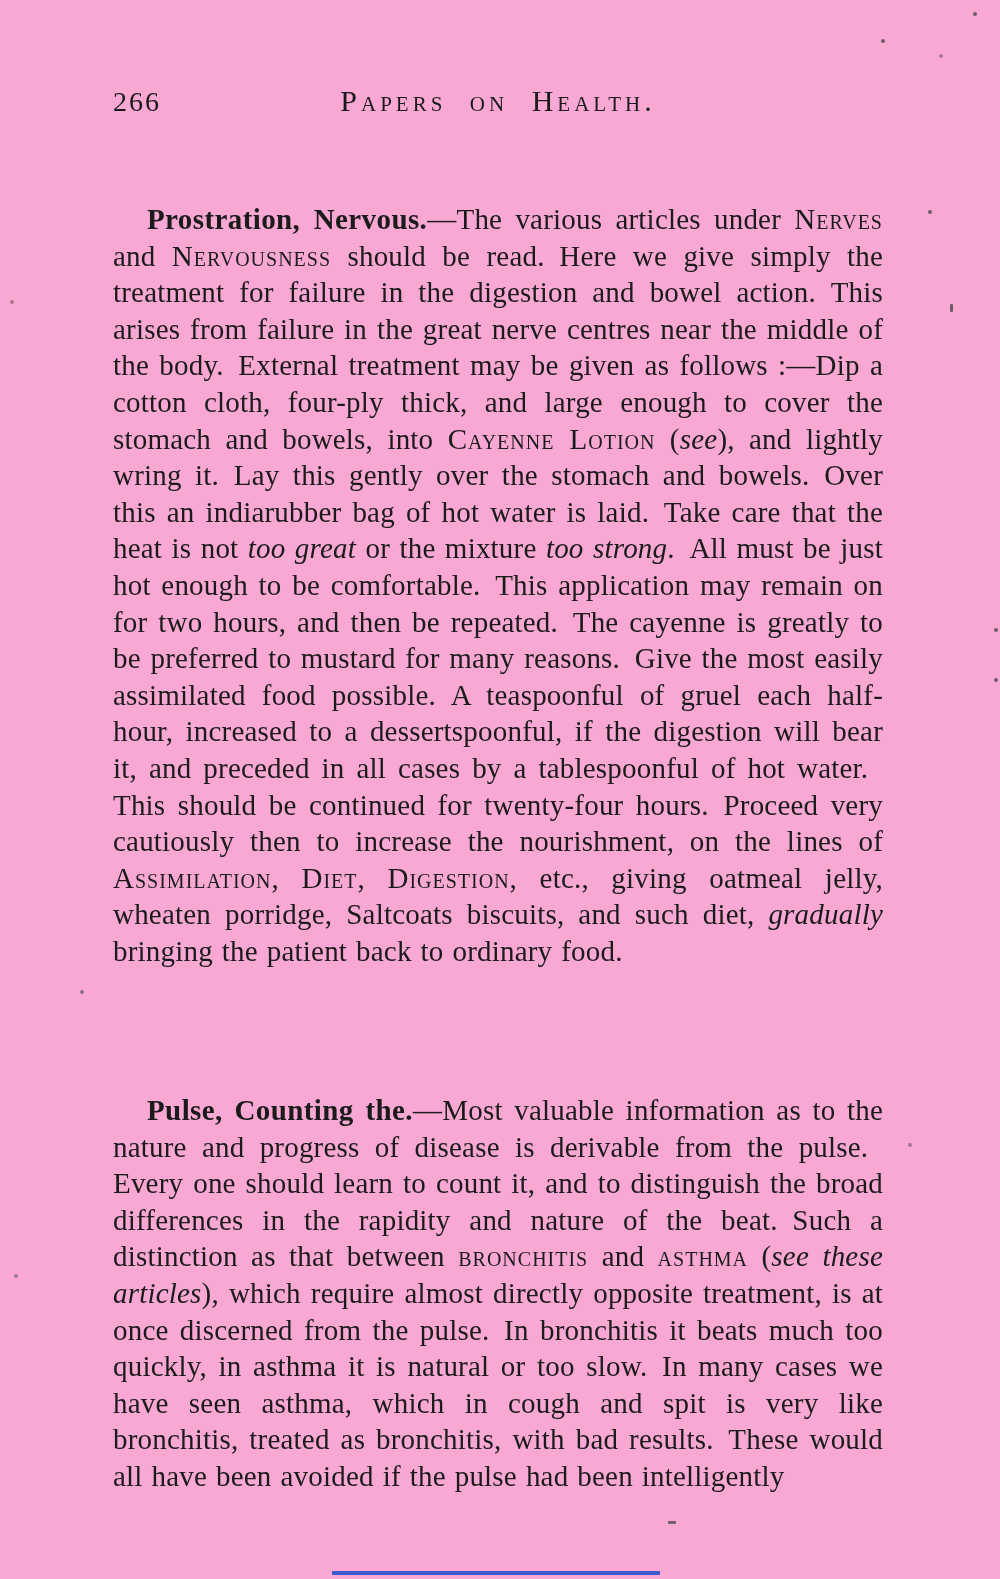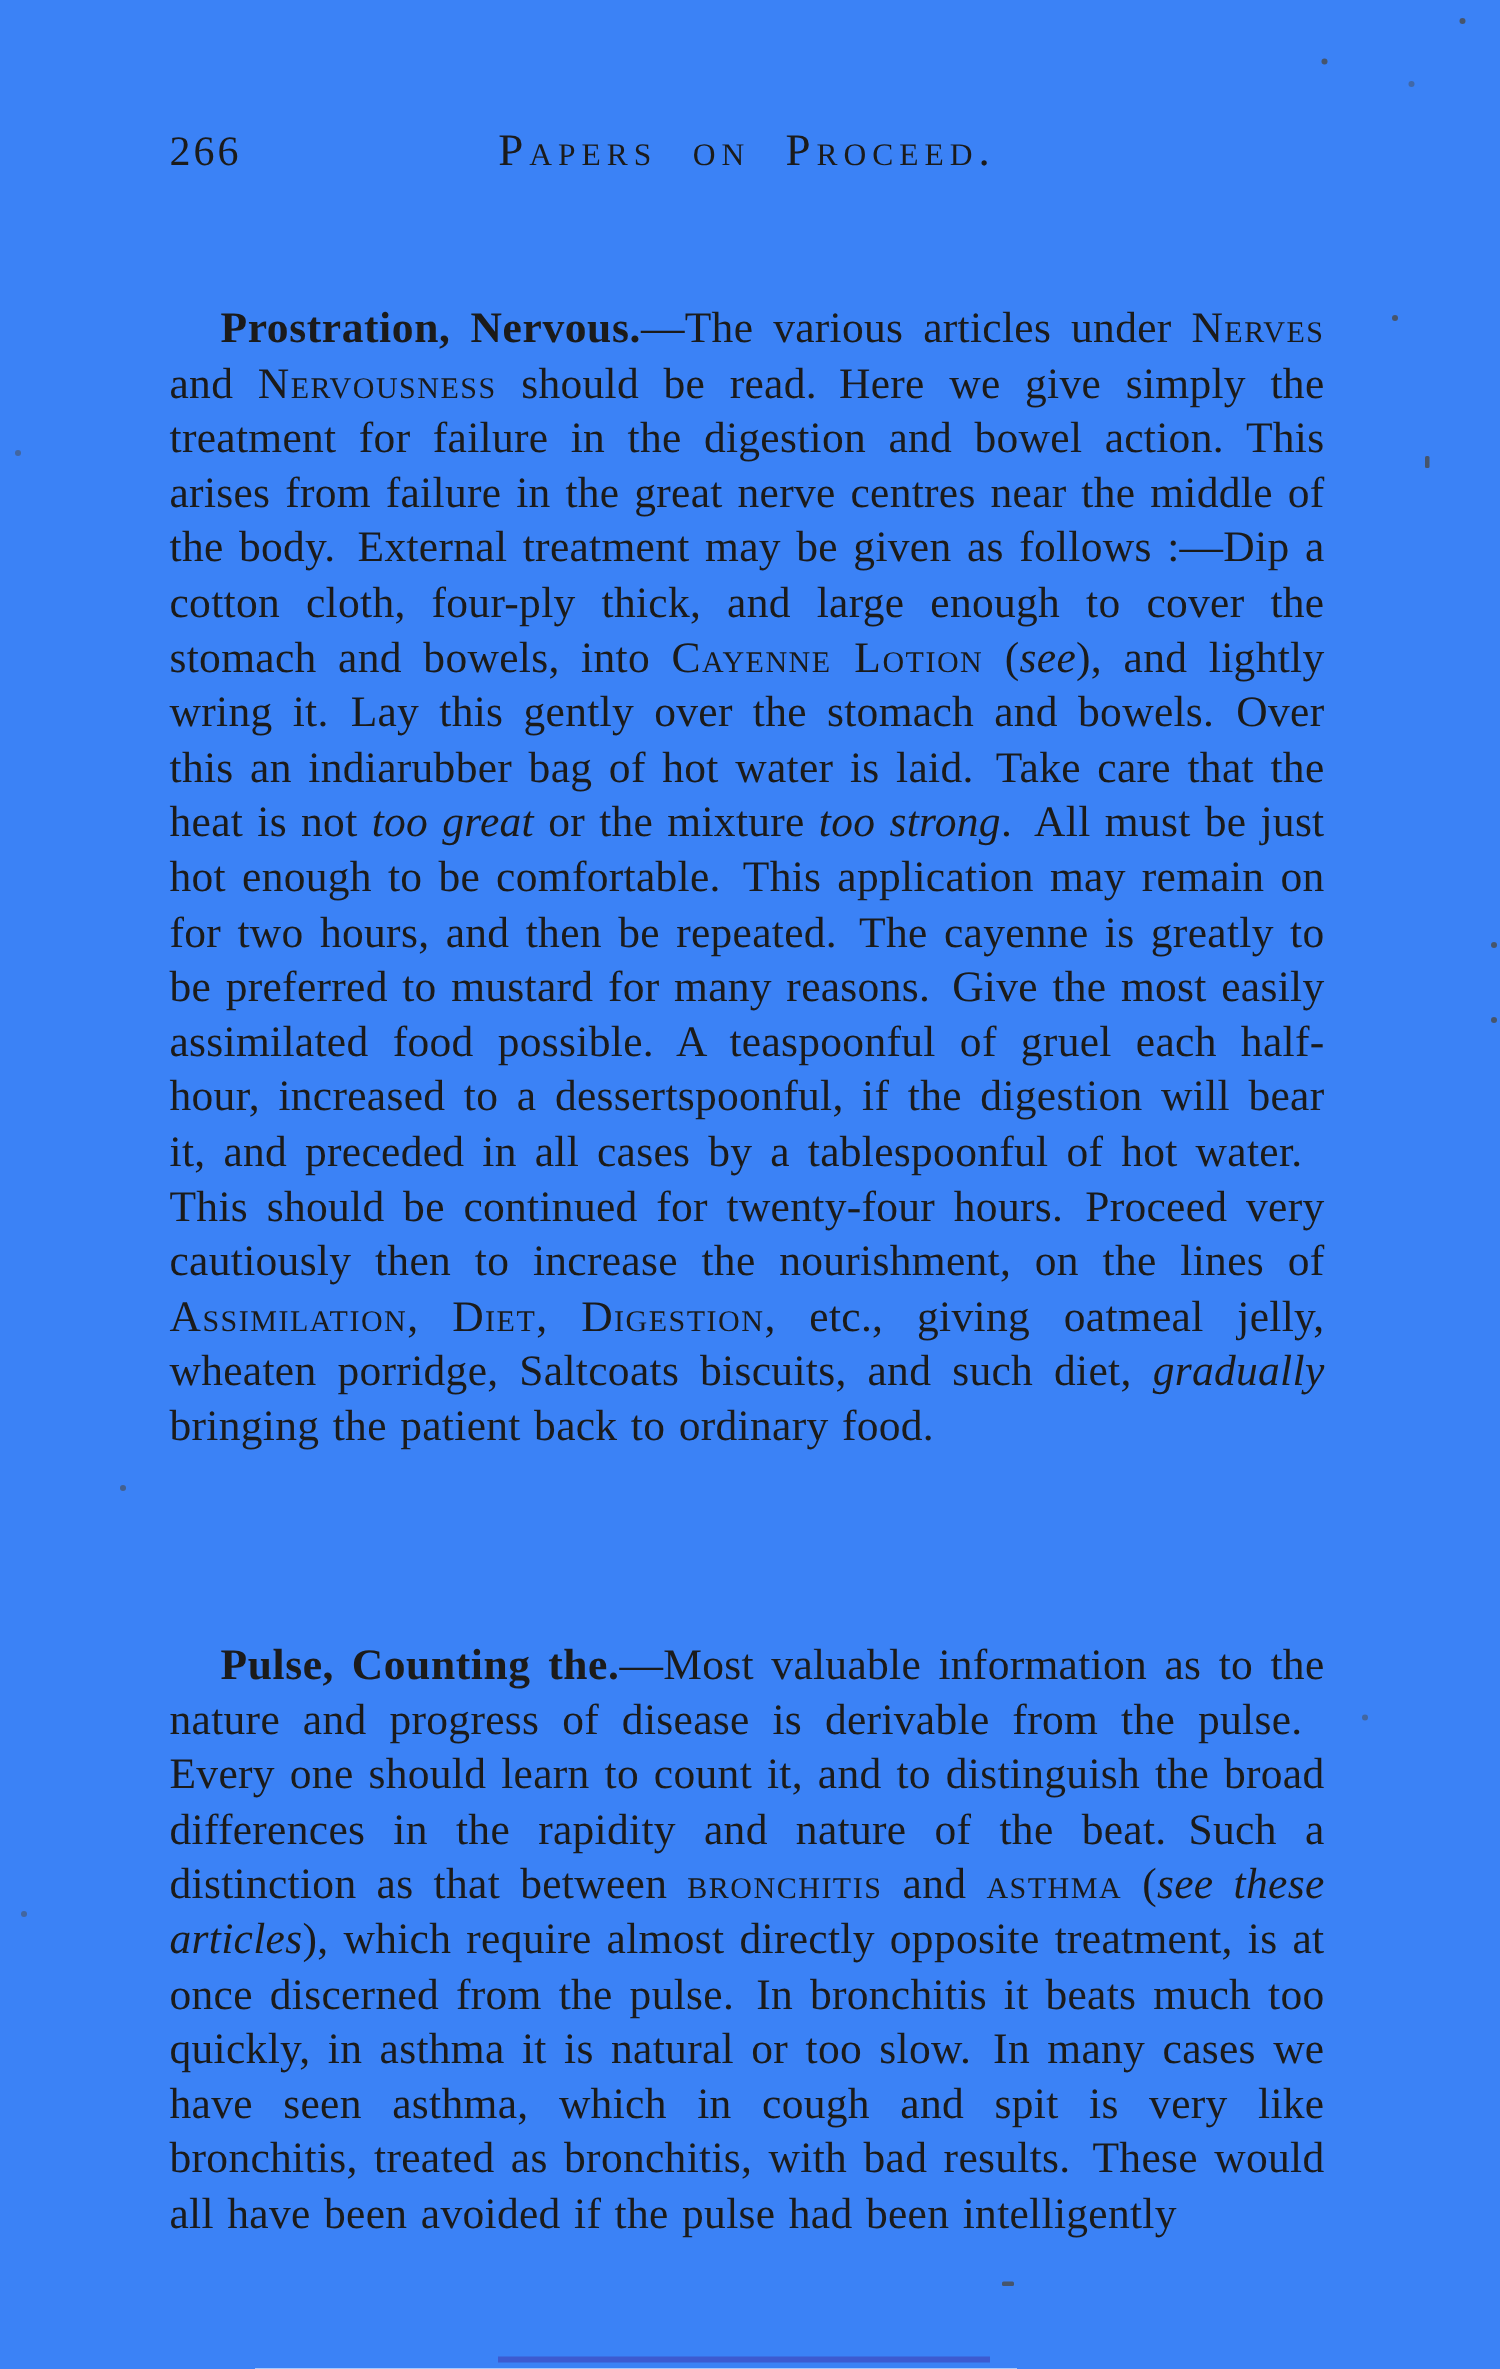--- a/index.html
+++ b/index.html
@@ -68,25 +68,25 @@
     position: absolute;
     top: 1571px;
     left: 332px;
     width: 328px;
     height: 4px;
   }
 </style>
 </head>
 <body>
 
-<div class="page" style="background: #3b82f6; color: rgb(27, 27, 27);">
+<div class="page" style="background: #f9a8d4; color: rgb(27, 27, 27);">
 
   <header>
     <span class="page-number">266</span>
-    <span class="running-title">Papers on Proceed.</span>
+    <span class="running-title">Papers on Health.</span>
   </header>
 
   <main>
       <p class="para para-0"><span class="seg-bold">Prostration, Nervous.</span><span class="seg-plain">—The various articles under </span><span class="seg-smallcaps">Nerves</span><span class="seg-plain"> and </span><span class="seg-smallcaps">Nervousness</span><span class="seg-plain"> should be read. Here we give simply the treatment for failure in the digestion and bowel action. This arises from failure in the great nerve centres near the middle of the body. External treatment may be given as follows :—Dip a cotton cloth, four-ply thick, and large enough to cover the stomach and bowels, into </span><span class="seg-smallcaps">Cayenne Lotion</span><span class="seg-plain"> (</span><span class="seg-italic">see</span><span class="seg-plain">), and lightly wring it. Lay this gently over the stomach and bowels. Over this an indiarubber bag of hot water is laid. Take care that the heat is not </span><span class="seg-italic">too great</span><span class="seg-plain"> or the mixture </span><span class="seg-italic">too strong</span><span class="seg-plain">. All must be just hot enough to be comfortable. This application may remain on for two hours, and then be repeated. The cayenne is greatly to be preferred to mustard for many reasons. Give the most easily assimilated food possible. A teaspoonful of gruel each half-hour, increased to a dessertspoonful, if the digestion will bear it, and preceded in all cases by a tablespoonful of hot water. This should be continued for twenty-four hours. Proceed very cautiously then to increase the nourishment, on the lines of </span><span class="seg-smallcaps">Assimilation</span><span class="seg-plain">, </span><span class="seg-smallcaps">Diet</span><span class="seg-plain">, </span><span class="seg-smallcaps">Digestion</span><span class="seg-plain">, etc., giving oatmeal jelly, wheaten porridge, Saltcoats biscuits, and such diet, </span><span class="seg-italic">gradually</span><span class="seg-plain"> bringing the patient back to ordinary food.</span></p>
       <p class="para para-1"><span class="seg-bold">Pulse, Counting the.</span><span class="seg-plain">—Most valuable information as to the nature and progress of disease is derivable from the pulse. Every one should learn to count it, and to distinguish the broad differences in the rapidity and nature of the beat. Such a distinction as that between </span><span class="seg-smallcaps">bronchitis</span><span class="seg-plain"> and </span><span class="seg-smallcaps">asthma</span><span class="seg-plain"> (</span><span class="seg-italic">see these articles</span><span class="seg-plain">), which require almost directly opposite treatment, is at once discerned from the pulse. In bronchitis it beats much too quickly, in asthma it is natural or too slow. In many cases we have seen asthma, which in cough and spit is very like bronchitis, treated as bronchitis, with bad results. These would all have been avoided if the pulse had been intelligently</span></p>
     </main>
 
   <span class="speck" style="top:12px;  left:973px;"></span>
   <span class="speck" style="top:39px;  left:881px;"></span>
   <span class="speck" style="top:54px;  left:939px; opacity:.45;"></span>

